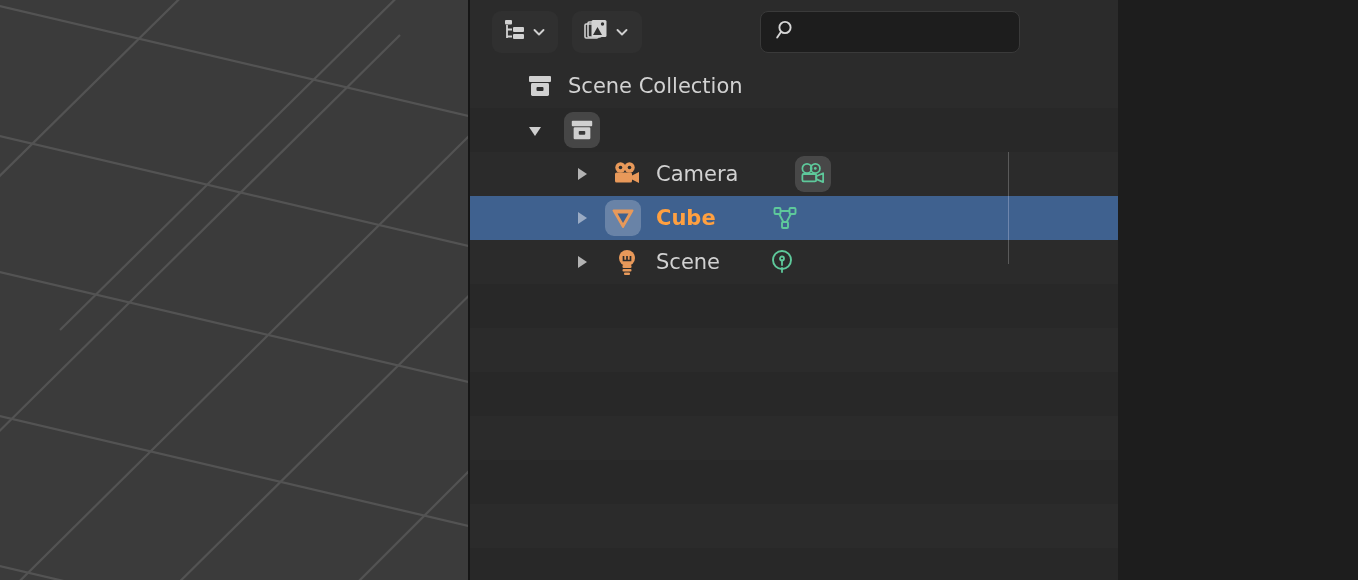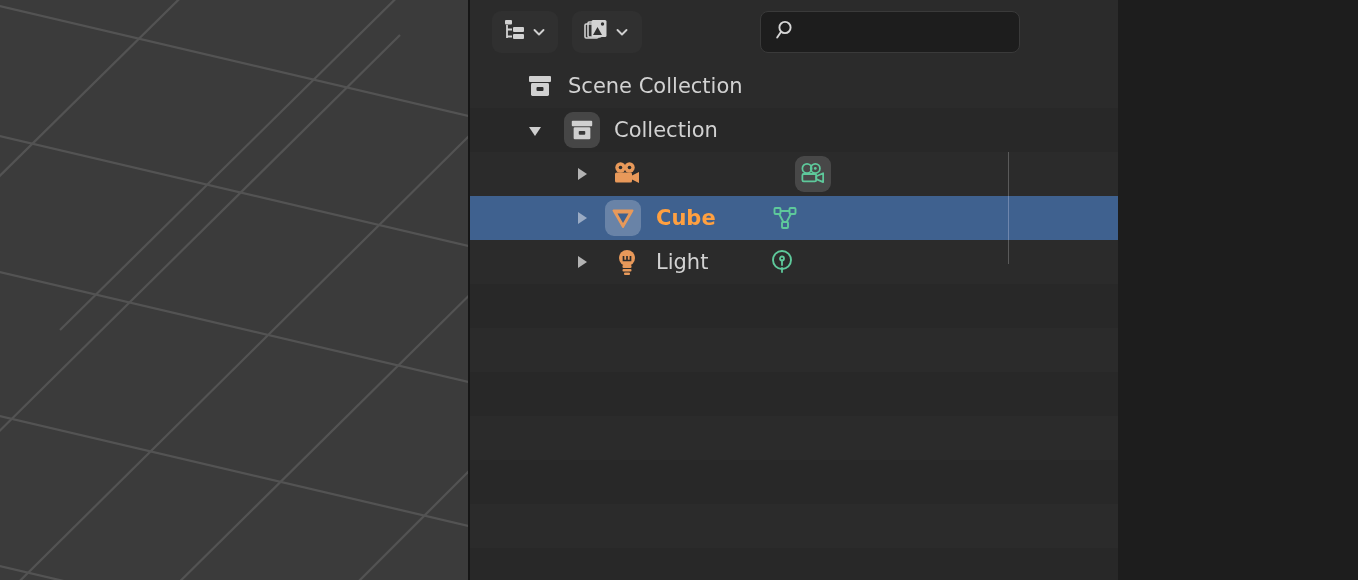--- a/index.html
+++ b/index.html
@@ -297,21 +297,20 @@
 
       <div class="row even">
         <span class="disclosure open" style="left:59px;"></span>
         <span class="icon-box hl" style="left:94px;">
           <svg width="26" height="26" viewBox="0 0 28 28">
             <rect x="3" y="4" width="22" height="6" rx="1" fill="#d0d0d0"></rect>
             <rect x="5" y="11" width="18" height="13" rx="1.4" fill="#d0d0d0"></rect>
             <rect x="10.5" y="15" width="7" height="4" rx="1" fill="#3a3a3a"></rect>
           </svg>
         </span>
-        <span class="row-label" style="left:144px;">Collection</span>
 
         <span class="right-toggle" style="left:746px;">
           <svg width="24" height="24" viewBox="0 0 24 24">
             <rect x="2" y="2" width="20" height="20" rx="3" fill="#e3e3e3"></rect>
             <path d="M6 12.4 L10 16.4 L18 7.4" stroke="#2b2b2b" stroke-width="3" fill="none" stroke-linecap="round" stroke-linejoin="round"></path>
           </svg>
         </span>
         <span class="right-toggle" style="left:790px;">
           <svg width="28" height="28" viewBox="0 0 28 28">
             <path d="M2.5 14 C6.5 7.5, 21.5 7.5, 25.5 14 C21.5 20.5, 6.5 20.5, 2.5 14 Z" fill="#e0e0e0"></path>
@@ -334,20 +333,21 @@
         <span class="icon-plain" style="left:139px;">
           <svg width="30" height="26" viewBox="0 0 30 26">
             <circle cx="8.5" cy="6.5" r="5.2" fill="#e8995a"></circle>
             <circle cx="17.5" cy="6.5" r="5.2" fill="#e8995a"></circle>
             <circle cx="8.5" cy="6.5" r="1.8" fill="#2b2b2b"></circle>
             <circle cx="17.5" cy="6.5" r="1.8" fill="#2b2b2b"></circle>
             <rect x="3" y="11.5" width="17" height="10" rx="1.6" fill="#e8995a"></rect>
             <path d="M20 14.5 L27 11 L27 22 L20 18.5 Z" fill="#e8995a"></path>
           </svg>
         </span>
+        <span class="row-label" style="left:186px;">Camera</span>
         <span class="icon-box hl" style="left:325px;">
           <svg width="28" height="24" viewBox="0 0 30 26">
             <circle cx="8.5" cy="7" r="5" fill="none" stroke="#5ec99b" stroke-width="1.9"></circle>
             <circle cx="17.5" cy="7" r="5" fill="none" stroke="#5ec99b" stroke-width="1.9"></circle>
             <circle cx="17.5" cy="7" r="1.5" fill="#5ec99b"></circle>
             <rect x="3.5" y="13" width="15" height="8" rx="1.4" fill="none" stroke="#5ec99b" stroke-width="1.9"></rect>
             <path d="M18.5 15.5 L26 12.2 L26 21.8 L18.5 18.5 Z" fill="none" stroke="#5ec99b" stroke-width="1.9" stroke-linejoin="round"></path>
           </svg>
         </span>
 
@@ -407,21 +407,21 @@
         <span class="icon-plain" style="left:139px;">
           <svg width="26" height="28" viewBox="0 0 26 28">
             <circle cx="13" cy="10" r="8" fill="#e8995a"></circle>
             <rect x="8.5" y="17" width="9" height="3" rx="1" fill="#e8995a"></rect>
             <rect x="8.5" y="21" width="9" height="2.6" rx="1" fill="#e8995a"></rect>
             <rect x="10" y="24.6" width="6" height="2.4" rx="1" fill="#e8995a"></rect>
             <path d="M9.5 8 L9.5 12.5 L16.5 12.5 L16.5 8" fill="none" stroke="#2b2b2b" stroke-width="1.7"></path>
             <path d="M13 8 L13 12" stroke="#2b2b2b" stroke-width="1.7"></path>
           </svg>
         </span>
-        <span class="row-label" style="left:186px;">Light</span>
+        <span class="row-label" style="left:186px;">Scene</span>
         <span class="icon-plain" style="left:294px;">
           <svg width="28" height="28" viewBox="0 0 28 28">
             <circle cx="14" cy="12" r="9" fill="none" stroke="#5ec99b" stroke-width="1.9"></circle>
             <circle cx="14" cy="10.5" r="2" fill="none" stroke="#5ec99b" stroke-width="1.8"></circle>
             <path d="M14 12.5 L14 17" stroke="#5ec99b" stroke-width="1.8" stroke-linecap="round"></path>
             <path d="M14 20 L14 24" stroke="#5ec99b" stroke-width="1.8" stroke-linecap="round"></path>
           </svg>
         </span>
 
         <span class="right-toggle" style="left:790px;">

